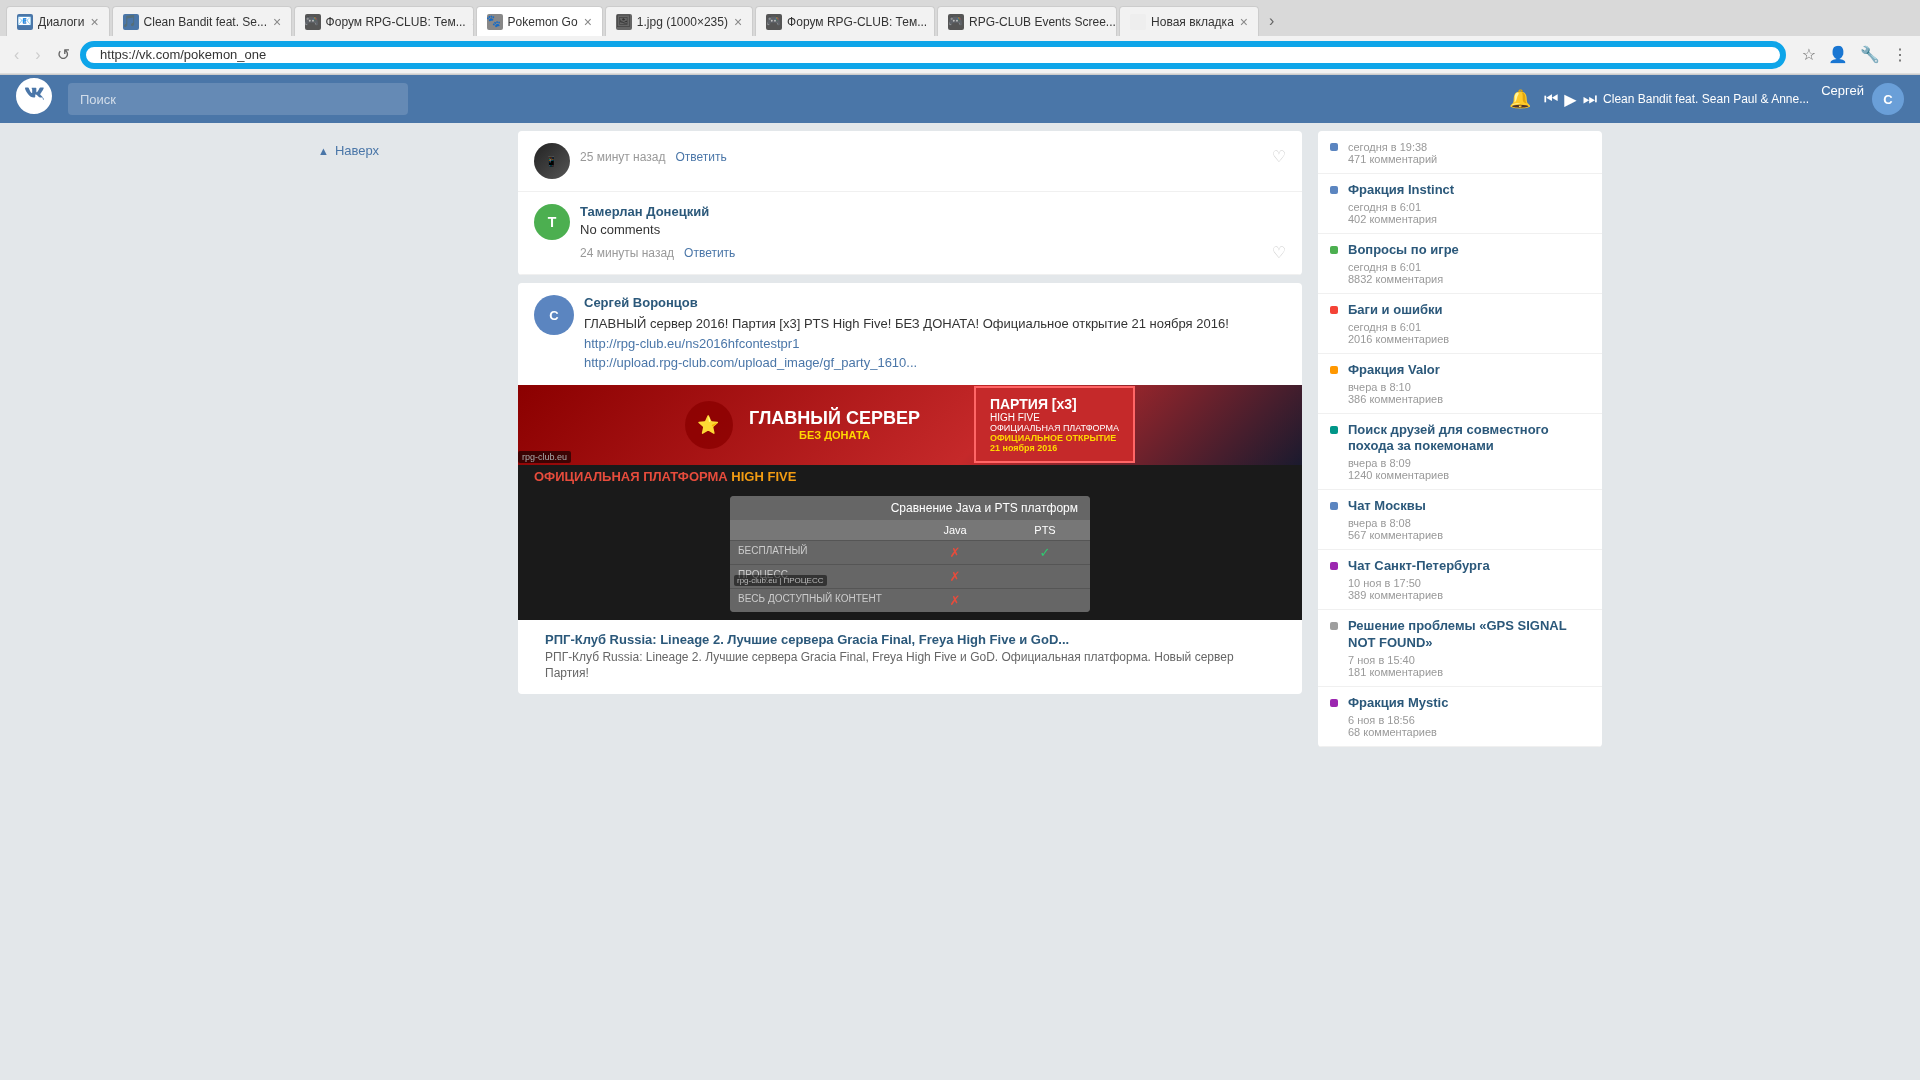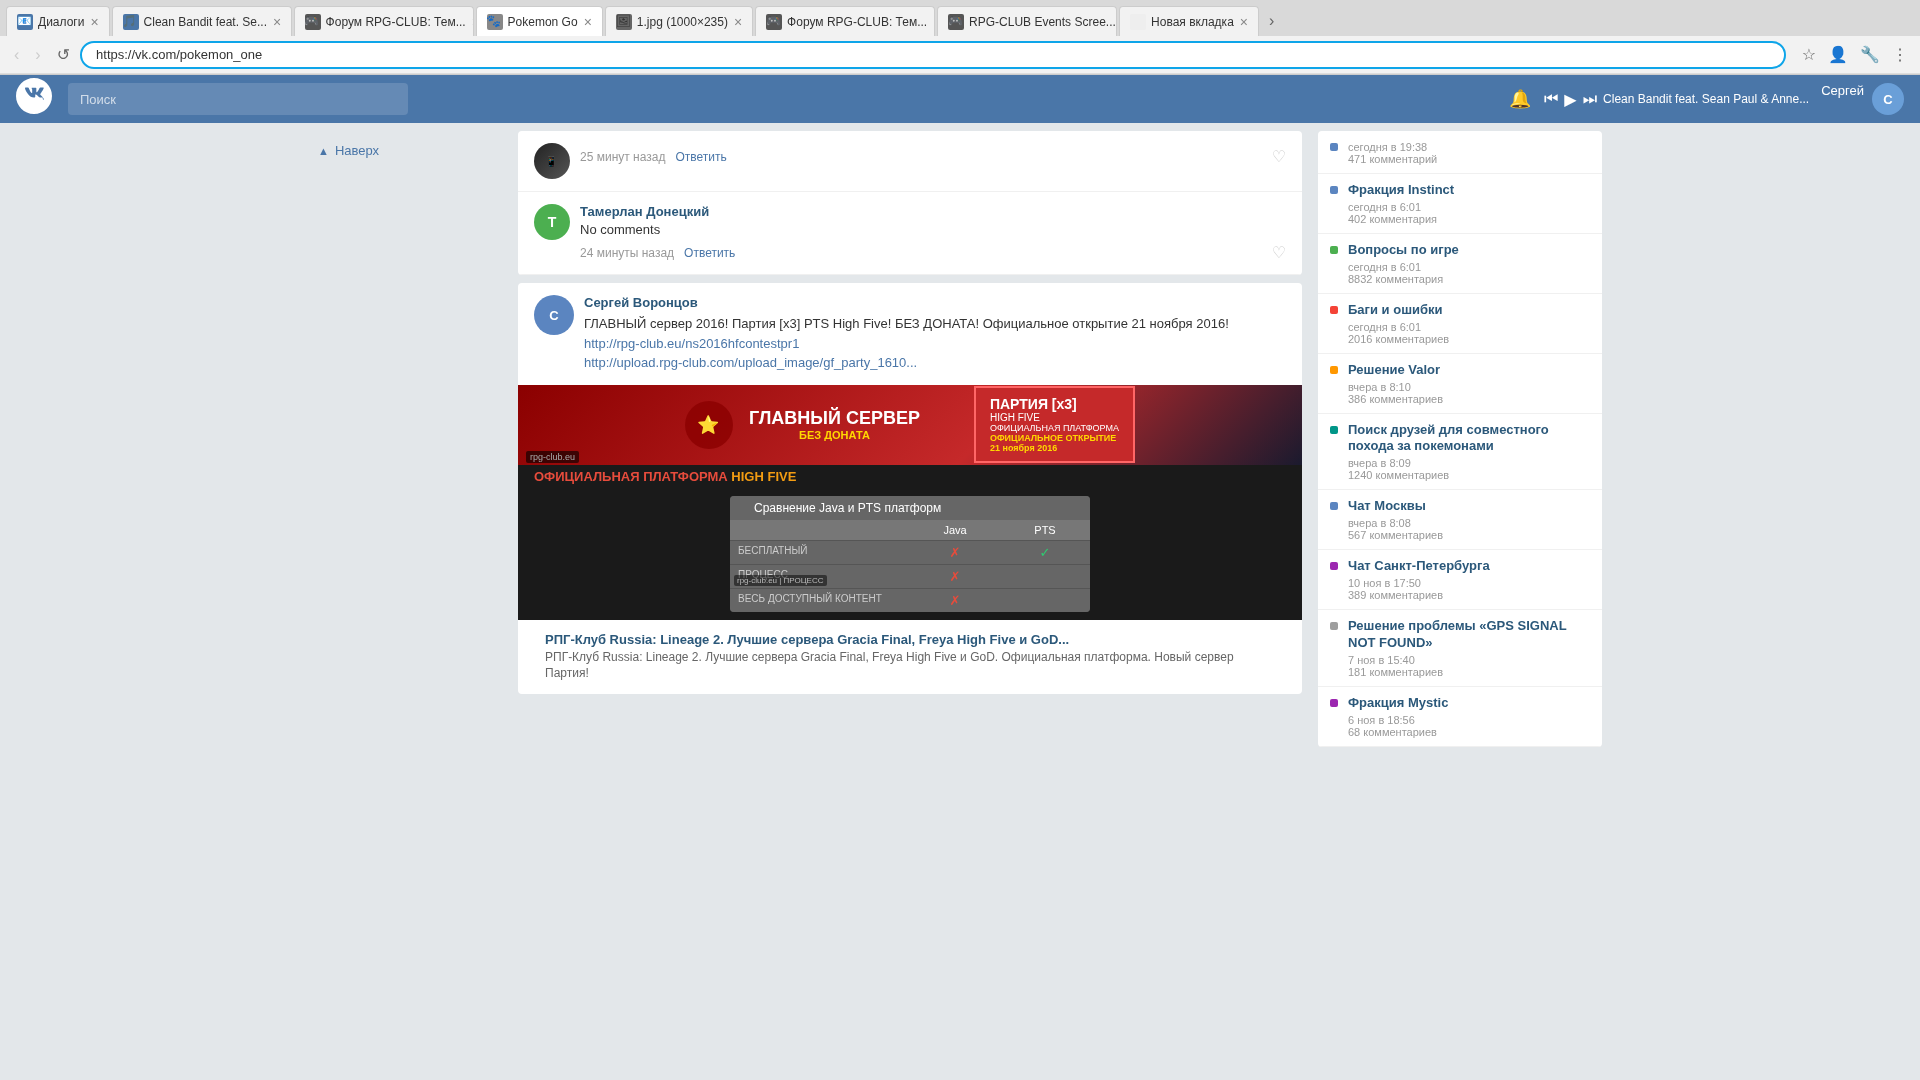--- a/index.html
+++ b/index.html
@@ -9,21 +9,21 @@
     .browser-chrome { background: #f2f2f2; border-bottom: 1px solid #ccc; }
     .tab-bar { display: flex; align-items: flex-end; padding: 6px 0 0 6px; background: #d9d9d9; height: 36px; }
     .tab { display: flex; align-items: center; height: 30px; padding: 0 10px; background: #f2f2f2; border: 1px solid #ccc; border-bottom: none; border-radius: 4px 4px 0 0; margin-right: 2px; font-size: 12px; color: #333; max-width: 180px; white-space: nowrap; overflow: hidden; text-overflow: ellipsis; cursor: pointer; position: relative; }
     .tab.active { background: #fff; z-index: 1; }
     .tab .tab-icon { width: 16px; height: 16px; margin-right: 5px; flex-shrink: 0; background: #888; border-radius: 2px; }
     .tab .tab-close { margin-left: 6px; color: #888; font-size: 14px; cursor: pointer; flex-shrink: 0; }
     .tab-more { padding: 0 8px; font-size: 16px; color: #666; cursor: pointer; align-self: center; }
     .browser-controls { display: flex; align-items: center; padding: 4px 8px; background: #f2f2f2; border-bottom: 1px solid #ddd; height: 38px; gap: 4px; }
     .browser-btn { background: none; border: none; cursor: pointer; color: #666; font-size: 16px; padding: 4px 6px; border-radius: 3px; }
     .browser-btn:disabled { color: #ccc; cursor: default; }
-    .address-bar { flex: 1; height: 28px; border: 2px solid #0ea5e9; border-radius: 14px; padding: 0 14px; font-size: 13px; color: #333; background: #fff; }
+    .address-bar { flex: 1; height: 28px; border: 6px solid #0ea5e9; border-radius: 14px; padding: 0 14px; font-size: 13px; color: #333; background: #fff; }
     .browser-actions { display: flex; gap: 4px; margin-left: 8px; }
     .browser-action-btn { background: none; border: none; cursor: pointer; color: #666; font-size: 16px; padding: 4px; }
 
     
     .vk-header { background: #4a76a8; height: 48px; display: flex; align-items: center; padding: 0 16px; gap: 16px; }
     .vk-logo { color: white; font-size: 28px; font-weight: bold; letter-spacing: -1px; }
     .vk-search { background: rgba(255,255,255,0.15); border: none; border-radius: 4px; height: 32px; width: 340px; padding: 0 12px; color: white; font-size: 13px; }
     .vk-search::placeholder { color: rgba(255,255,255,0.7); }
     .vk-header-spacer { flex: 1; }
     .vk-header-controls { display: flex; align-items: center; gap: 12px; }
@@ -241,31 +241,31 @@
             <div style="color:#ffd700;font-size:11px;font-weight:bold;">БЕЗ ДОНАТА</div>
           </div>
           <div style="background:#c5292a;padding:8px 14px;border:2px solid #ff6666;margin-left:38px;">
             <div style="color:white;font-weight:bold;font-size:14px;">ПАРТИЯ [x3]</div>
             <div style="color:white;font-size:10px;">HIGH FIVE</div>
             <div style="color:white;font-size:9px;">ОФИЦИАЛЬНАЯ ПЛАТФОРМА</div>
             <div style="color:#ffd700;font-size:9px;font-weight:bold;">ОФИЦИАЛЬНОЕ ОТКРЫТИЕ</div>
             <div style="color:#ffd700;font-size:9px;font-weight:bold;">21 ноября 2016</div>
           </div>
         </div>
-        <div style="position:absolute;bottom:2px;left:8px;background:rgba(0,0,0,0.6);color:#aaa;font-size:9px;padding:1px 4px;border-radius:2px;">rpg-club.eu</div>
+        <div style="position:absolute;bottom:2px;left:0;background:rgba(0,0,0,0.6);color:#aaa;font-size:9px;padding:1px 4px;border-radius:2px;">rpg-club.eu</div>
       </div>
 
       <div style="background:#1a1a1a;padding:4px 16px;font-size:13px;font-weight:bold;">
         <span style="color:#e74c3c;">ОФИЦИАЛЬНАЯ ПЛАТФОРМА</span>
         <span style="color:#f39c12;"> HIGH FIVE</span>
       </div>
 
       <div style="padding:8px 16px;background:#1a1a1a;">
         <div style="background:#555;border-radius:4px;overflow:hidden;max-width:360px;margin:0 auto;">
-          <div style="background:#666;color:white;text-align:left;padding:5px 24px;font-size:12px;">Сравнение Java и PTS платформ</div>
+          <div style="background:#666;color:white;text-align:right;padding:5px 12px;font-size:12px;">Сравнение Java и PTS платформ</div>
           <div style="display:flex;background:#777;">
             <div style="flex:2;padding:4px 8px;font-size:11px;color:#ddd;"></div>
             <div style="flex:1;text-align:center;padding:4px;font-size:11px;color:white;">Java</div>
             <div style="flex:1;text-align:center;padding:4px;font-size:11px;color:white;">PTS</div>
           </div>
           <div style="display:flex;background:#666;border-top:1px solid #555;">
             <div style="flex:2;padding:4px 8px;font-size:10px;color:#ccc;">БЕСПЛАТНЫЙ</div>
             <div style="flex:1;text-align:center;padding:4px;"><span style="color:#e74c3c;">✗</span></div>
             <div style="flex:1;text-align:center;padding:4px;"><span style="color:#2ecc71;">✓</span></div>
           </div>
@@ -324,21 +324,21 @@
         <div class="sidebar-item-content">
           <div class="sidebar-item-title">Баги и ошибки</div>
           <div class="sidebar-item-meta">сегодня в 6:01</div>
           <div class="sidebar-item-comments">2016 комментариев</div>
         </div>
       </div>
 
       <div class="sidebar-item">
         <div class="sidebar-item-icon icon-orange"></div>
         <div class="sidebar-item-content">
-          <div class="sidebar-item-title">Решение Valor</div>
+          <div class="sidebar-item-title">Фракция Valor</div>
           <div class="sidebar-item-meta">вчера в 8:10</div>
           <div class="sidebar-item-comments">386 комментариев</div>
         </div>
       </div>
 
       <div class="sidebar-item">
         <div class="sidebar-item-icon icon-teal"></div>
         <div class="sidebar-item-content">
           <div class="sidebar-item-title">Поиск друзей для совместного похода за покемонами</div>
           <div class="sidebar-item-meta">вчера в 8:09</div>

